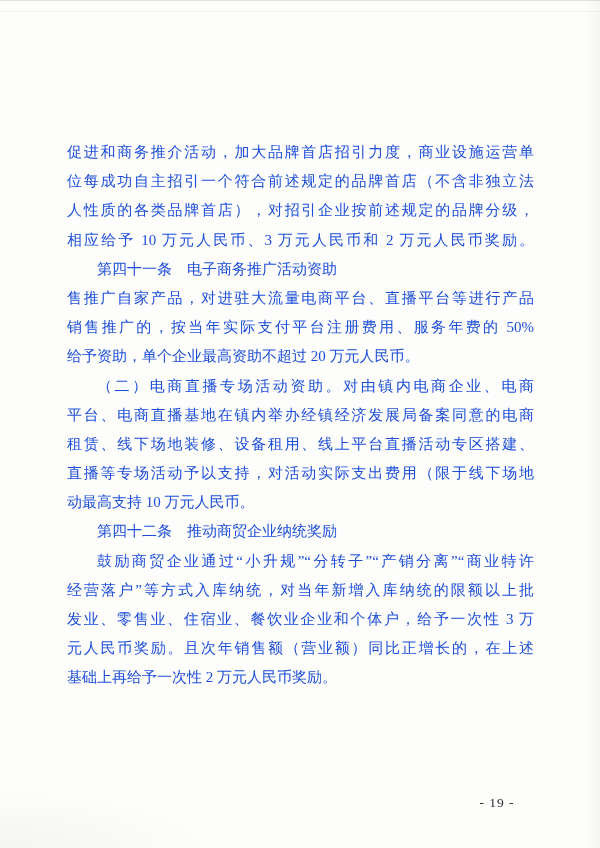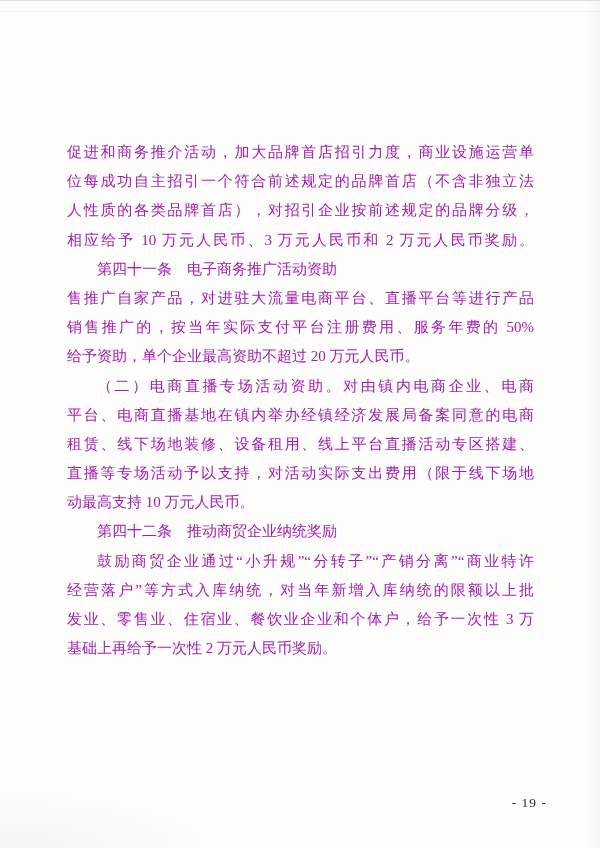--- a/index.html
+++ b/index.html
@@ -40,41 +40,41 @@
     width: 220px; height: 60px;
     background: radial-gradient(ellipse at 0% 100%, rgba(0,0,0,0.035), rgba(0,0,0,0) 70%);
   }
   .text-block {
     position: absolute;
     left: 67px;
     top: 138px;
     width: 467px;
     font-size: 15px;
     line-height: 29.2px;
-    color: #a21caf;
+    color: #1d4ed8;
   }
   .line {
     height: 29.2px;
     text-align: justify;
     text-align-last: justify;
     white-space: normal;
   }
   .line.left {
     text-align: right;
     text-align-last: left;
   }
   .line.indent {
     text-indent: 2em;
   }
   .page-number {
     position: absolute;
     top: 795px;
     left: 447px;
     width: 100px;
-    text-align: right;
+    text-align: center;
     font-size: 13.5px;
     letter-spacing: 1px;
     color: #2a2a2a;
   }
 </style>
 </head>
 <body>
 
 <div class="scan-page">
   <div class="scan-edge-top"></div>
@@ -93,17 +93,18 @@
       <div class="line left">给予资助，单个企业最高资助不超过 20 万元人民币。</div>
       <div class="line indent">（二）电商直播专场活动资助。对由镇内电商企业、电商</div>
       <div class="line">平台、电商直播基地在镇内举办经镇经济发展局备案同意的电商</div>
       <div class="line">租赁、线下场地装修、设备租用、线上平台直播活动专区搭建、</div>
       <div class="line">直播等专场活动予以支持，对活动实际支出费用（限于线下场地</div>
       <div class="line left">动最高支持 10 万元人民币。</div>
       <div class="line left indent">第四十二条　推动商贸企业纳统奖励</div>
       <div class="line indent">鼓励商贸企业通过“小升规”“分转子”“产销分离”“商业特许</div>
       <div class="line">经营落户”等方式入库纳统，对当年新增入库纳统的限额以上批</div>
       <div class="line">发业、零售业、住宿业、餐饮业企业和个体户，给予一次性 3 万</div>
+      <div class="line">元人民币奖励。且次年销售额（营业额）同比正增长的，在上述</div>
       <div class="line left">基础上再给予一次性 2 万元人民币奖励。</div>
     </div>
 
   <div class="page-number">- 19 -</div>
 </div>
 
 </body></html>

